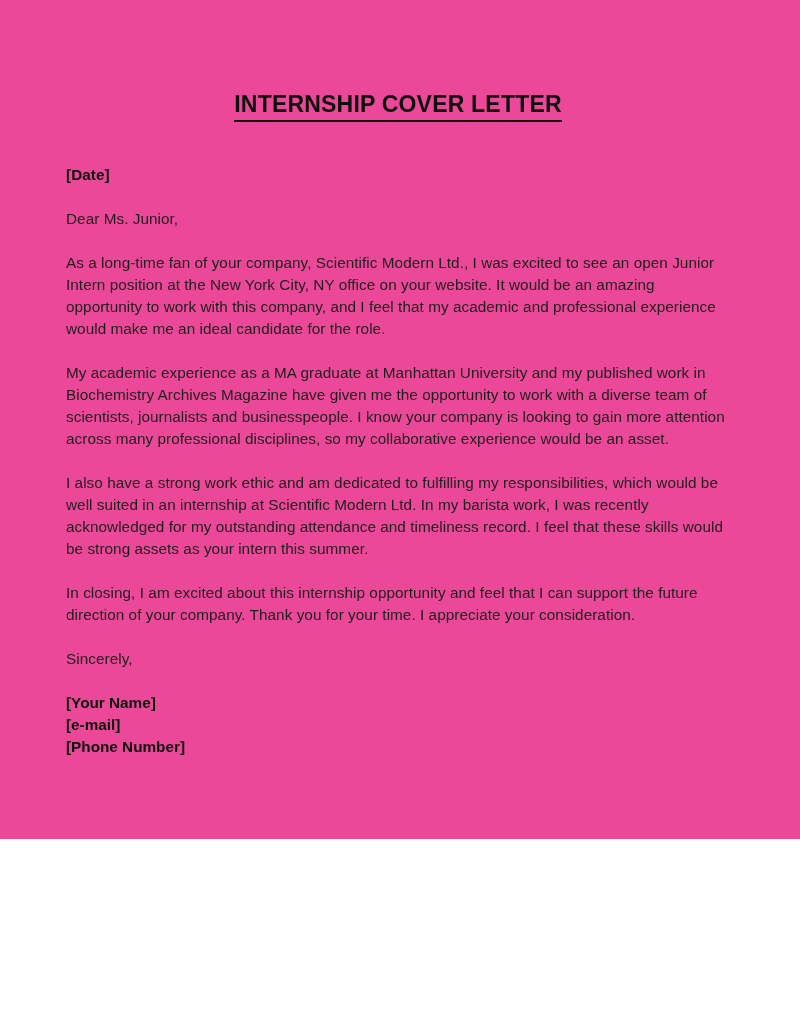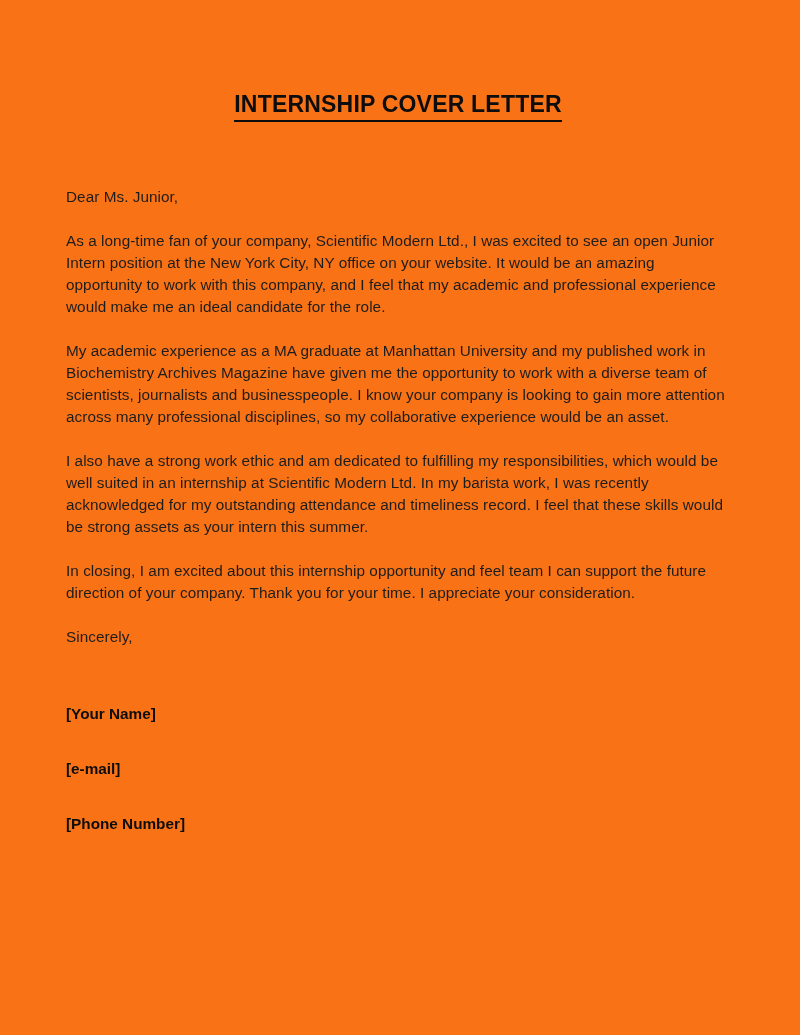--- a/index.html
+++ b/index.html
@@ -12,22 +12,22 @@
     width: 800px;
     height: 1035px;
     font-family: "Liberation Sans", sans-serif;
     color: #1a1a1a;
     overflow: hidden;
   }
 
   .page {
     position: relative;
     width: 800px;
-    height: 1035px;
-    background: #f97316;
+    height: 839px;
+    background: #ec4899;
     box-sizing: border-box;
   }
 
   .doc-body {
     position: absolute;
     left: 66px;
     top: 90px;
     width: 664px;
   }
 
@@ -68,55 +68,55 @@
 
   .sig-block {
     font-weight: bold;
     color: #0d0d0d;
     font-size: 15.3px;
     line-height: 22px;
   }
 
   .sig-line {
     display: block;
-    margin-top: 33px;
   }
 </style>
 </head>
 <body>
 
 <div class="page">
   <div class="doc-body">
 
     <div class="letter-title">
       <span class="title-text">INTERNSHIP COVER LETTER</span>
     </div>
 
     <div class="spacer-date"></div>
 
+    <p class="block bold-block">[Date]</p>
 
     <div class="spacer-line"></div>
 
     <p class="block">Dear Ms. Junior,</p>
 
     <div class="spacer-line"></div>
 
     <p class="block">As a long-time fan of your company, Scientific Modern Ltd., I was excited to see an open Junior Intern position at the New York City, NY office on your website. It would be an amazing opportunity to work with this company, and I feel that my academic and professional experience would make me an ideal candidate for the role.</p>
 
     <div class="spacer-line"></div>
 
     <p class="block">My academic experience as a MA graduate at Manhattan University and my published work in Biochemistry Archives Magazine have given me the opportunity to work with a diverse team of scientists, journalists and businesspeople. I know your company is looking to gain more attention across many professional disciplines, so my collaborative experience would be an asset.</p>
 
     <div class="spacer-line"></div>
 
     <p class="block">I also have a strong work ethic and am dedicated to fulfilling my responsibilities, which would be well suited in an internship at Scientific Modern Ltd. In my barista work, I was recently acknowledged for my outstanding attendance and timeliness record. I feel that these skills would be strong assets as your intern this summer.</p>
 
     <div class="spacer-line"></div>
 
-    <p class="block">In closing, I am excited about this internship opportunity and feel team I can support the future direction of your company. Thank you for your time. I appreciate your consideration.</p>
+    <p class="block">In closing, I am excited about this internship opportunity and feel that I can support the future direction of your company. Thank you for your time. I appreciate your consideration.</p>
 
     <div class="spacer-line"></div>
 
     <p class="block">Sincerely,</p>
 
     <div class="spacer-line"></div>
 
     <div class="sig-block">
       <span class="sig-line">[Your Name]</span>
       <span class="sig-line">[e-mail]</span>

